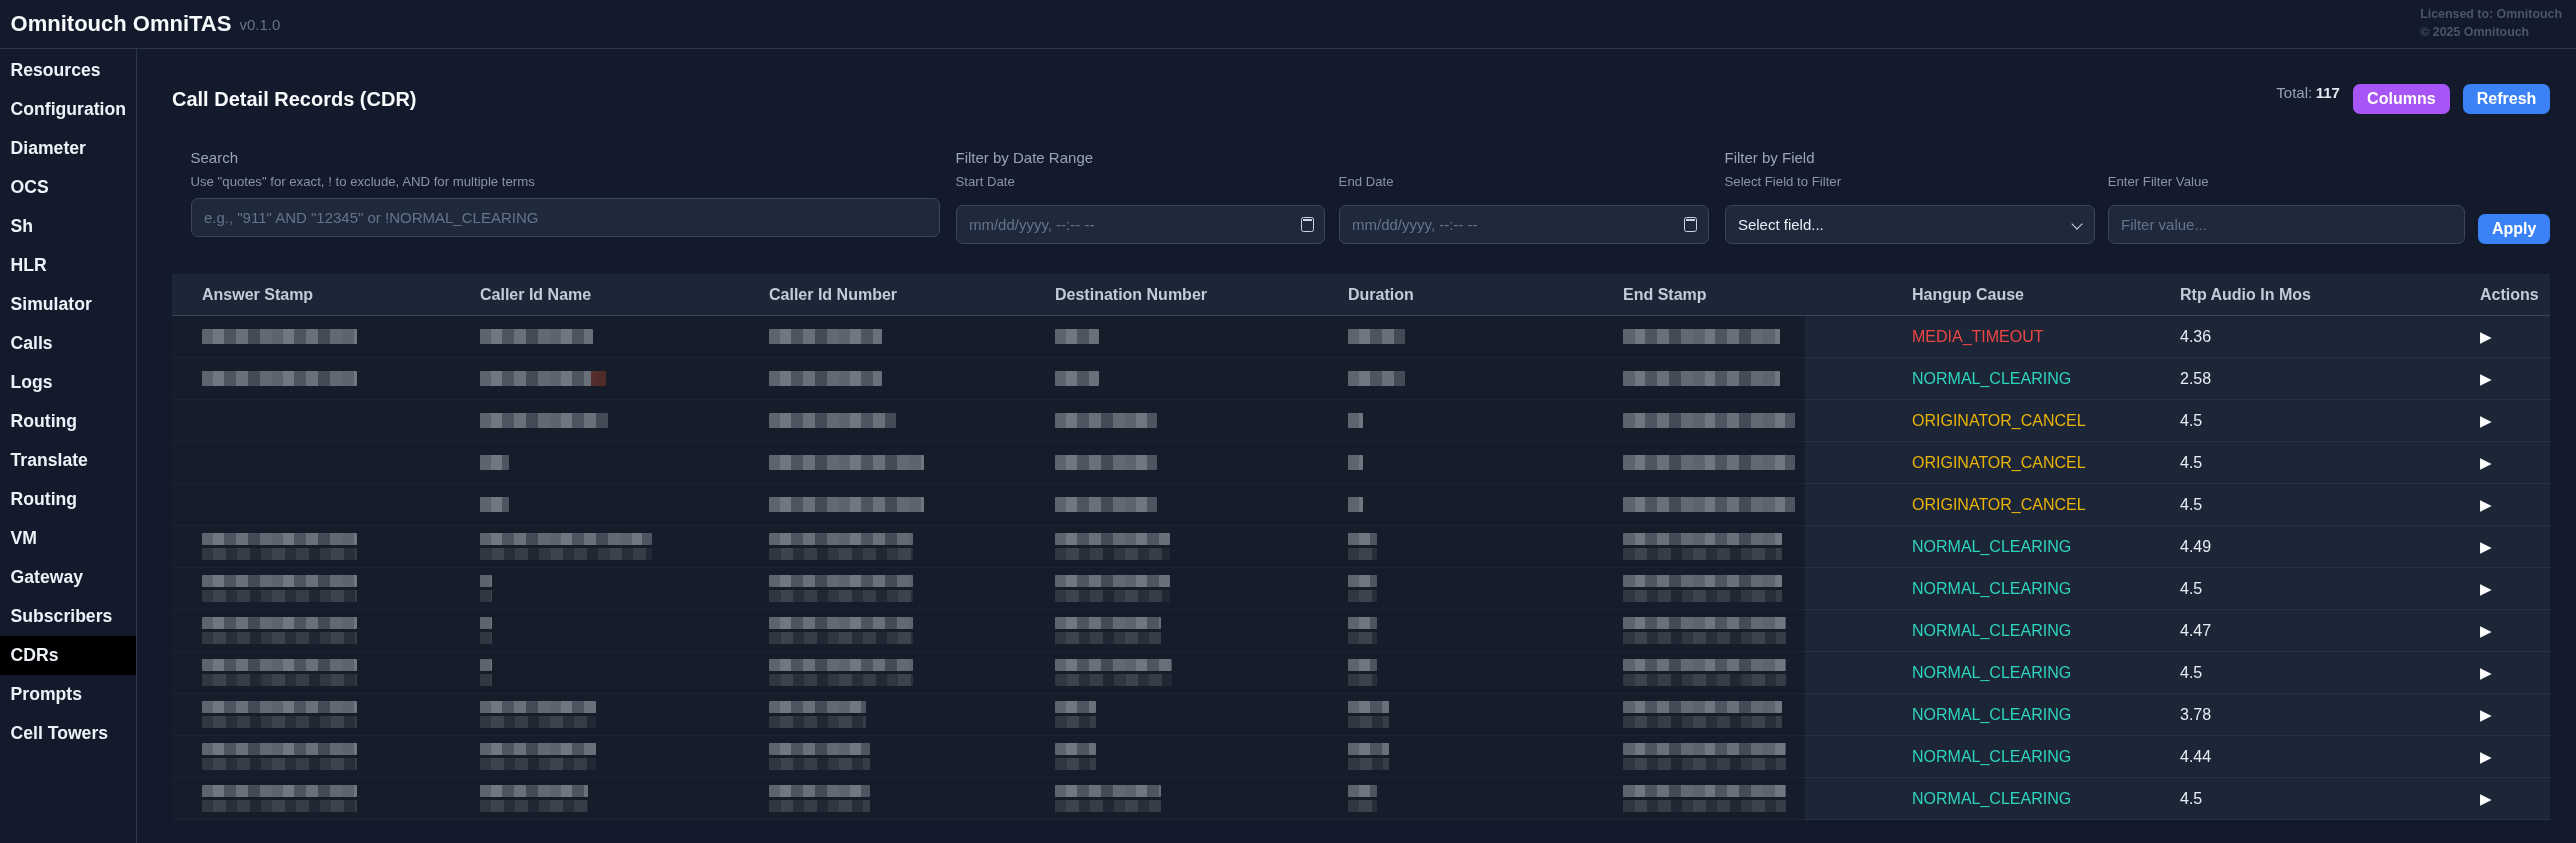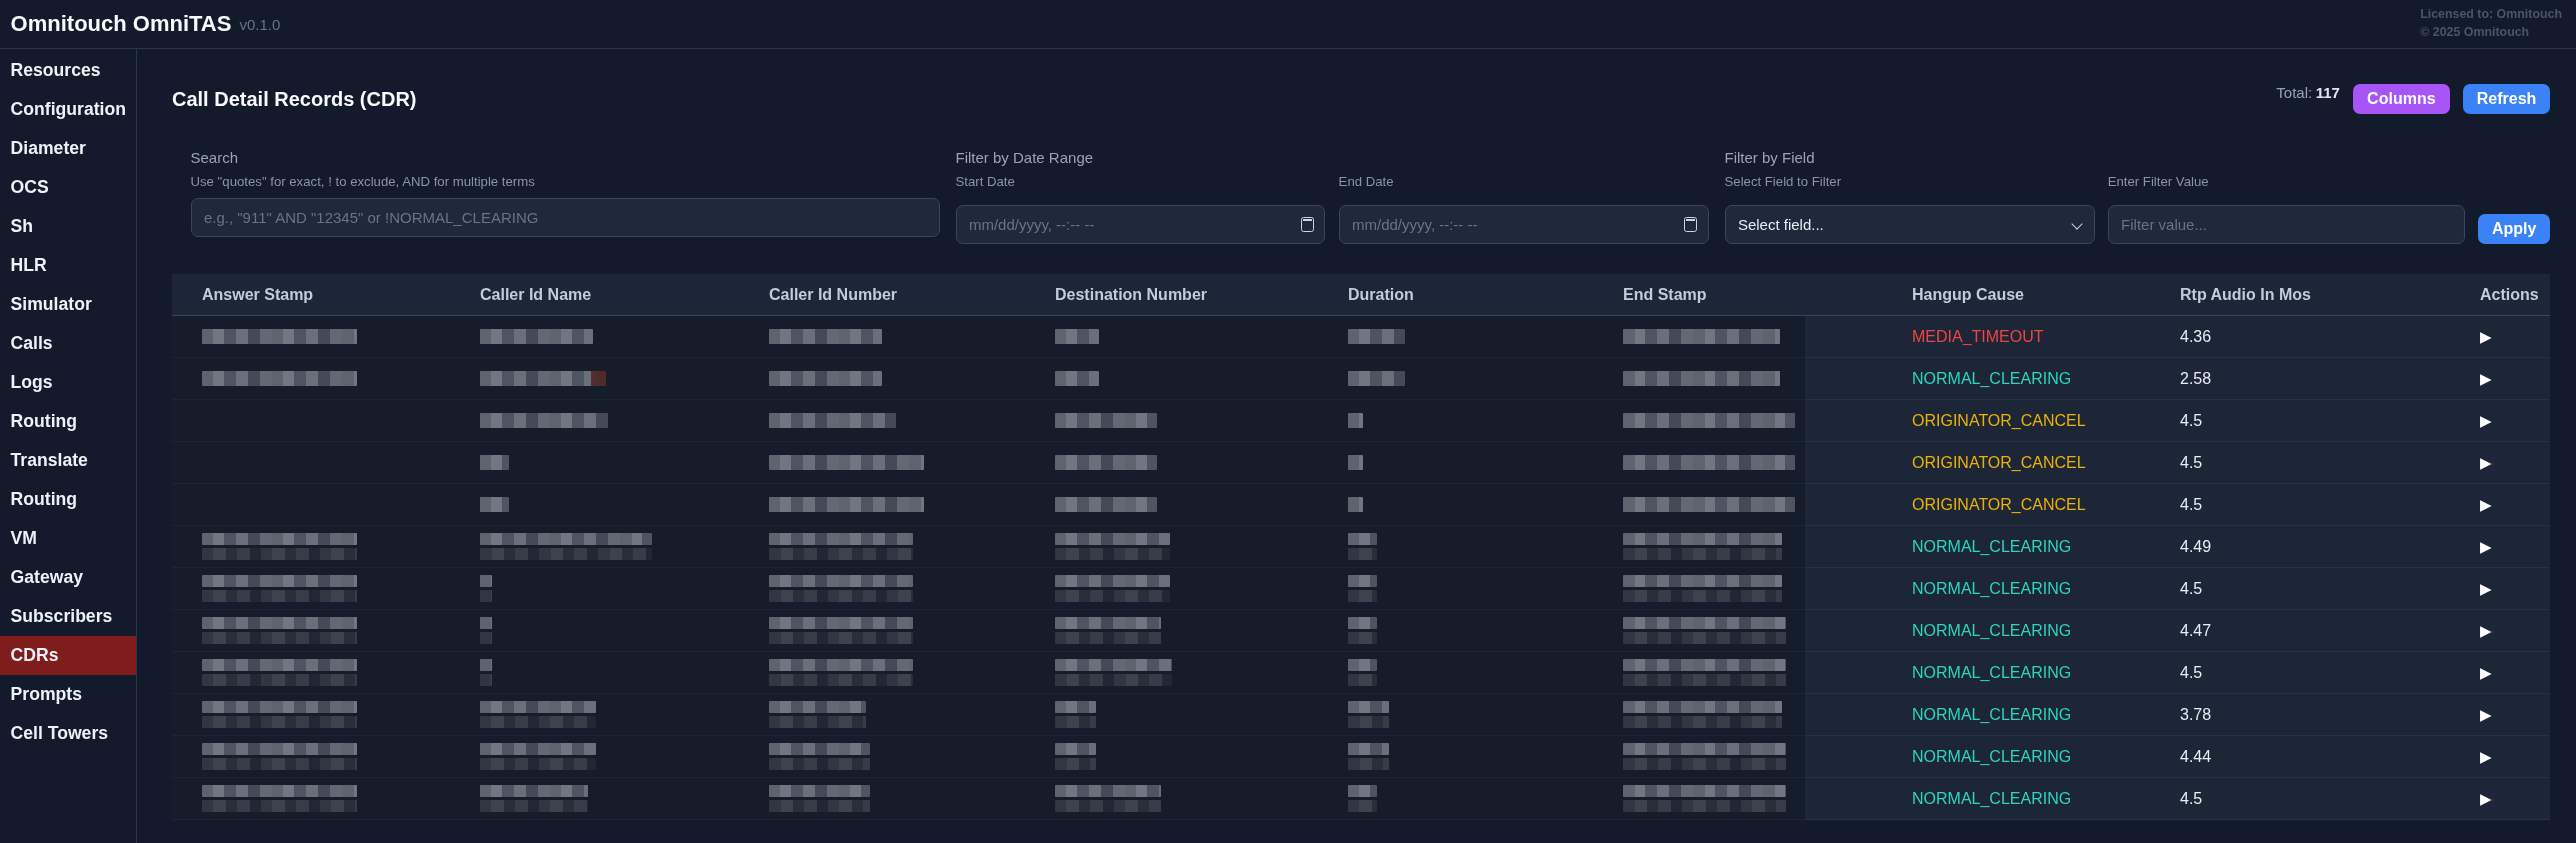--- a/index.html
+++ b/index.html
@@ -23,21 +23,21 @@
   .layout { display:flex; height:794px; }
   .sidebar {
     width:137px; flex:0 0 137px; border-right:0.9px solid #2c374e;
     padding-top:1.8px; background:#121a2b;
   }
   .side-item {
     height:39px; display:flex; align-items:center; padding-left:10.6px;
     font-size:17.6px; font-weight:600; color:#eef2f8; cursor:pointer;
     white-space:nowrap;
   }
-  .side-item.active { background:#7f1d1d; }
+  .side-item.active { background:#000000; }
   .main { flex:1; position:relative; padding:0 38px 0 35px; }
   
   .title-row { margin-top:35px; display:flex; align-items:center; }
   .page-title { font-size:20px; font-weight:700; color:#f8fafc; }
   .title-controls { margin-left:auto; display:flex; align-items:flex-start; gap:13.2px; }
   .total { font-size:15px; color:#94a3b8; }
   .total b { color:#e2e8f0; font-weight:700; margin-left:3.5px; }
   .btn {
     border:none; border-radius:7px; color:#fff; font-family:inherit;
     font-size:16px; font-weight:600; padding:7px 14px; cursor:pointer; line-height:1;

